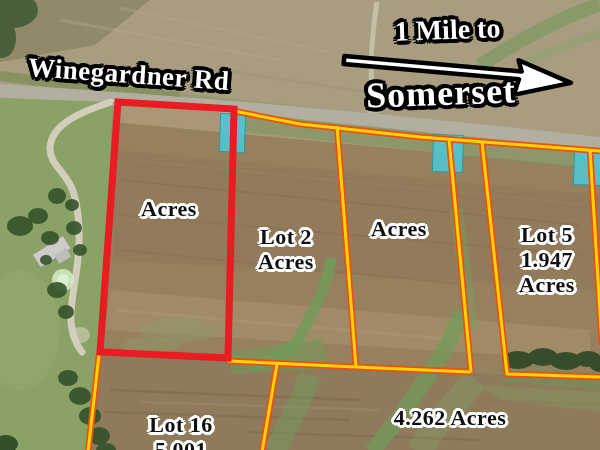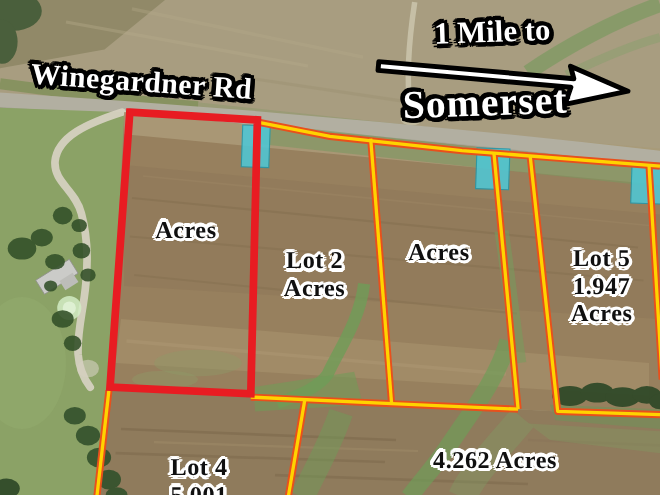--- a/index.html
+++ b/index.html
@@ -194,20 +194,20 @@
 </div>
 <div class="lot-label lbl-lot3">
   <div>Acres</div>
 </div>
 <div class="lot-label lbl-lot5">
   <div>Lot 5</div>
   <div>1.947</div>
   <div>Acres</div>
 </div>
 <div class="lot-label lbl-lot16">
-  <div>Lot 4</div>
+  <div>Lot 16</div>
   <div>5.001</div>
 </div>
 <div class="lot-label lbl-lot4">
   <div>4.262 Acres</div>
 </div>
 
 </div>
 
 </body></html>

